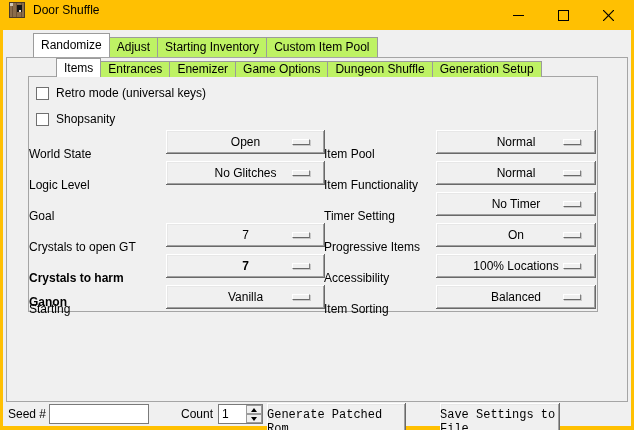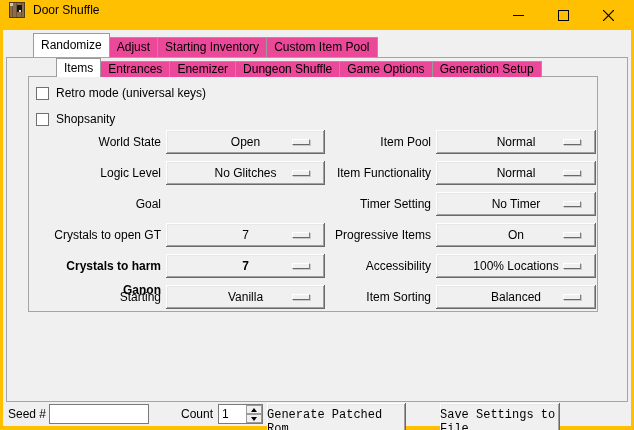--- a/index.html
+++ b/index.html
@@ -13,38 +13,38 @@
   .app-icon { width:16px; height:16px; margin-left:9px; }
   .title-text { margin-left:8px; font-size:12px; color:#000; }
   .win-controls { position:absolute; right:3px; top:0; height:30px; display:flex; }
   .win-btn { width:45px; height:30px; display:flex; align-items:center; justify-content:center; }
 
   
   .content { position:absolute; left:3px; top:30px; width:628px; height:396px; background:#f0f0f0; }
 
   
   .tabrow { position:absolute; display:flex; align-items:flex-end;padding-left:28px; }
-  .tab { background:#ec4899; border:1px solid #9b9b9b; border-bottom:none; padding:0 7px; height:20px; line-height:19px; margin-right:-1px; position:relative; }
+  .tab { background:#bef264; border:1px solid #9b9b9b; border-bottom:none; padding:0 7px; height:20px; line-height:19px; margin-right:-1px; position:relative; }
   .tab.sel { background:#ffffff; height:24px; line-height:23px; z-index:3; }
   .outer-tabs { left:2px; top:3px; height:24px; z-index:2; }
   .inner-tabs { left:25px; top:28px; height:19px; z-index:2; }
   .inner-tabs .tab { height:16px; line-height:15px; }
   .inner-tabs .tab.sel { height:19px; line-height:18px; }
 
   .outer-frame { position:absolute; left:3px; top:27px; width:622px; height:345px; border:1px solid #a5a5a5; background:#f0f0f0; z-index:1; }
   .inner-frame { position:absolute; left:25px; top:46px; width:570px; height:236px; border:1px solid #a5a5a5; background:#f0f0f0; z-index:1; }
 
   
   .check-row { position:absolute; left:7px; height:14px; display:flex; align-items:center; }
   .checkbox { width:13px; height:13px; background:#fff; border:1px solid #707070; display:inline-block; }
   .check-label { margin-left:7px; }
 
   
   .opt-row { position:absolute; height:24px; }
-  .opt-label { position:absolute; top:0; height:24px; line-height:24px; text-align:right; }
+  .opt-label { position:absolute; top:12px; height:24px; line-height:24px; text-align:left; }
   .optbtn { position:absolute; top:0; height:24px; background:#f0f0f0; display:flex; align-items:center; justify-content:center;
             box-shadow: inset -1px -1px 0 0 #696969, inset 1px 1px 0 0 #ffffff, inset -2px -2px 0 0 #a0a0a0, inset 2px 2px 0 0 #e7e7e7; text-align: center; }
   .opt-indicator { position:absolute; right:15px; top:9px; width:18px; height:6px; background:#f0f0f0;
             border-top:1px solid #ffffff; border-left:1px solid #ffffff; border-right:1px solid #808080; border-bottom:1px solid #696969;
             box-shadow:1px 1px 0 0 #c9c9c9; }
 
   
   .col-l .opt-label { left:0;   width:132px; }
   .col-l .optbtn    { left:137px; width:159px; }
   .col-r .opt-label { left:295px; width:107px; }
@@ -202,22 +202,22 @@
           <span>Balanced</span>
           <span class="opt-indicator"></span>
         </div>
       </div>
     </div>
 
     <div class="tabrow inner-tabs">
       <div class="tab sel">Items</div>
       <div class="tab">Entrances</div>
       <div class="tab">Enemizer</div>
+      <div class="tab">Game Options</div>
       <div class="tab">Dungeon Shuffle</div>
-      <div class="tab">Game Options</div>
       <div class="tab">Generation Setup</div>
     </div>
 
     <span class="blabel" style="left:5px; top:349px;">Worlds</span>
     <div class="spinbox" style="left:46px; top:349px; width:45px;">
       <span class="spin-val">1</span>
       <span class="spin-btns">
         <span class="spin-btn">
             <span class="tri-up"></span>
           </span>

